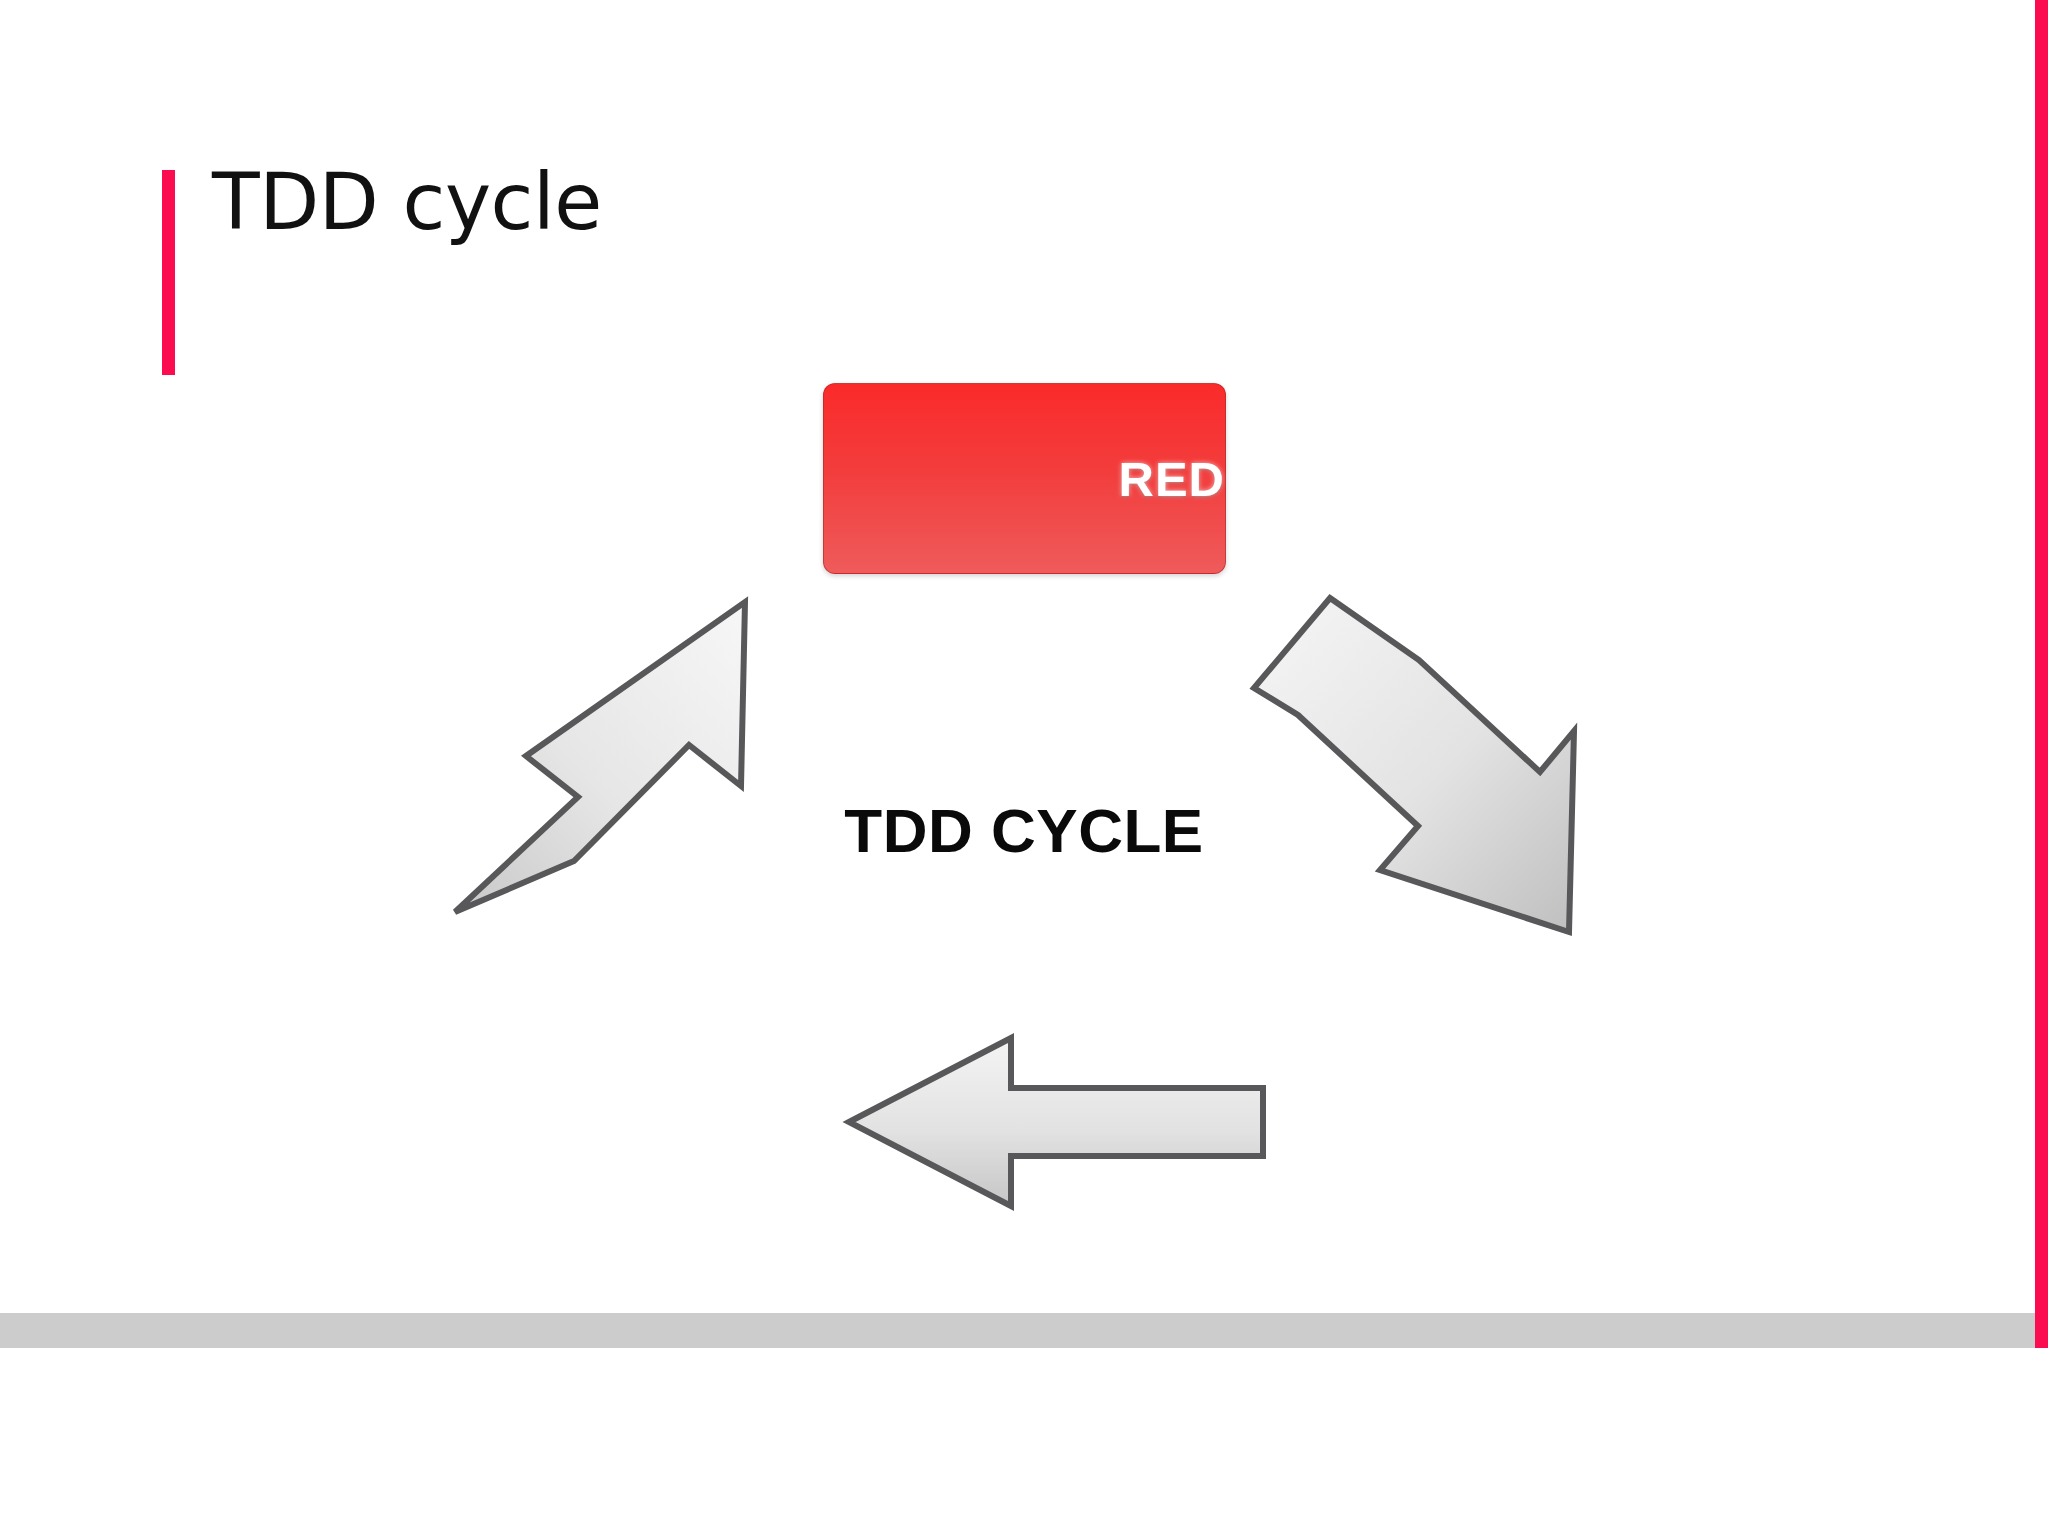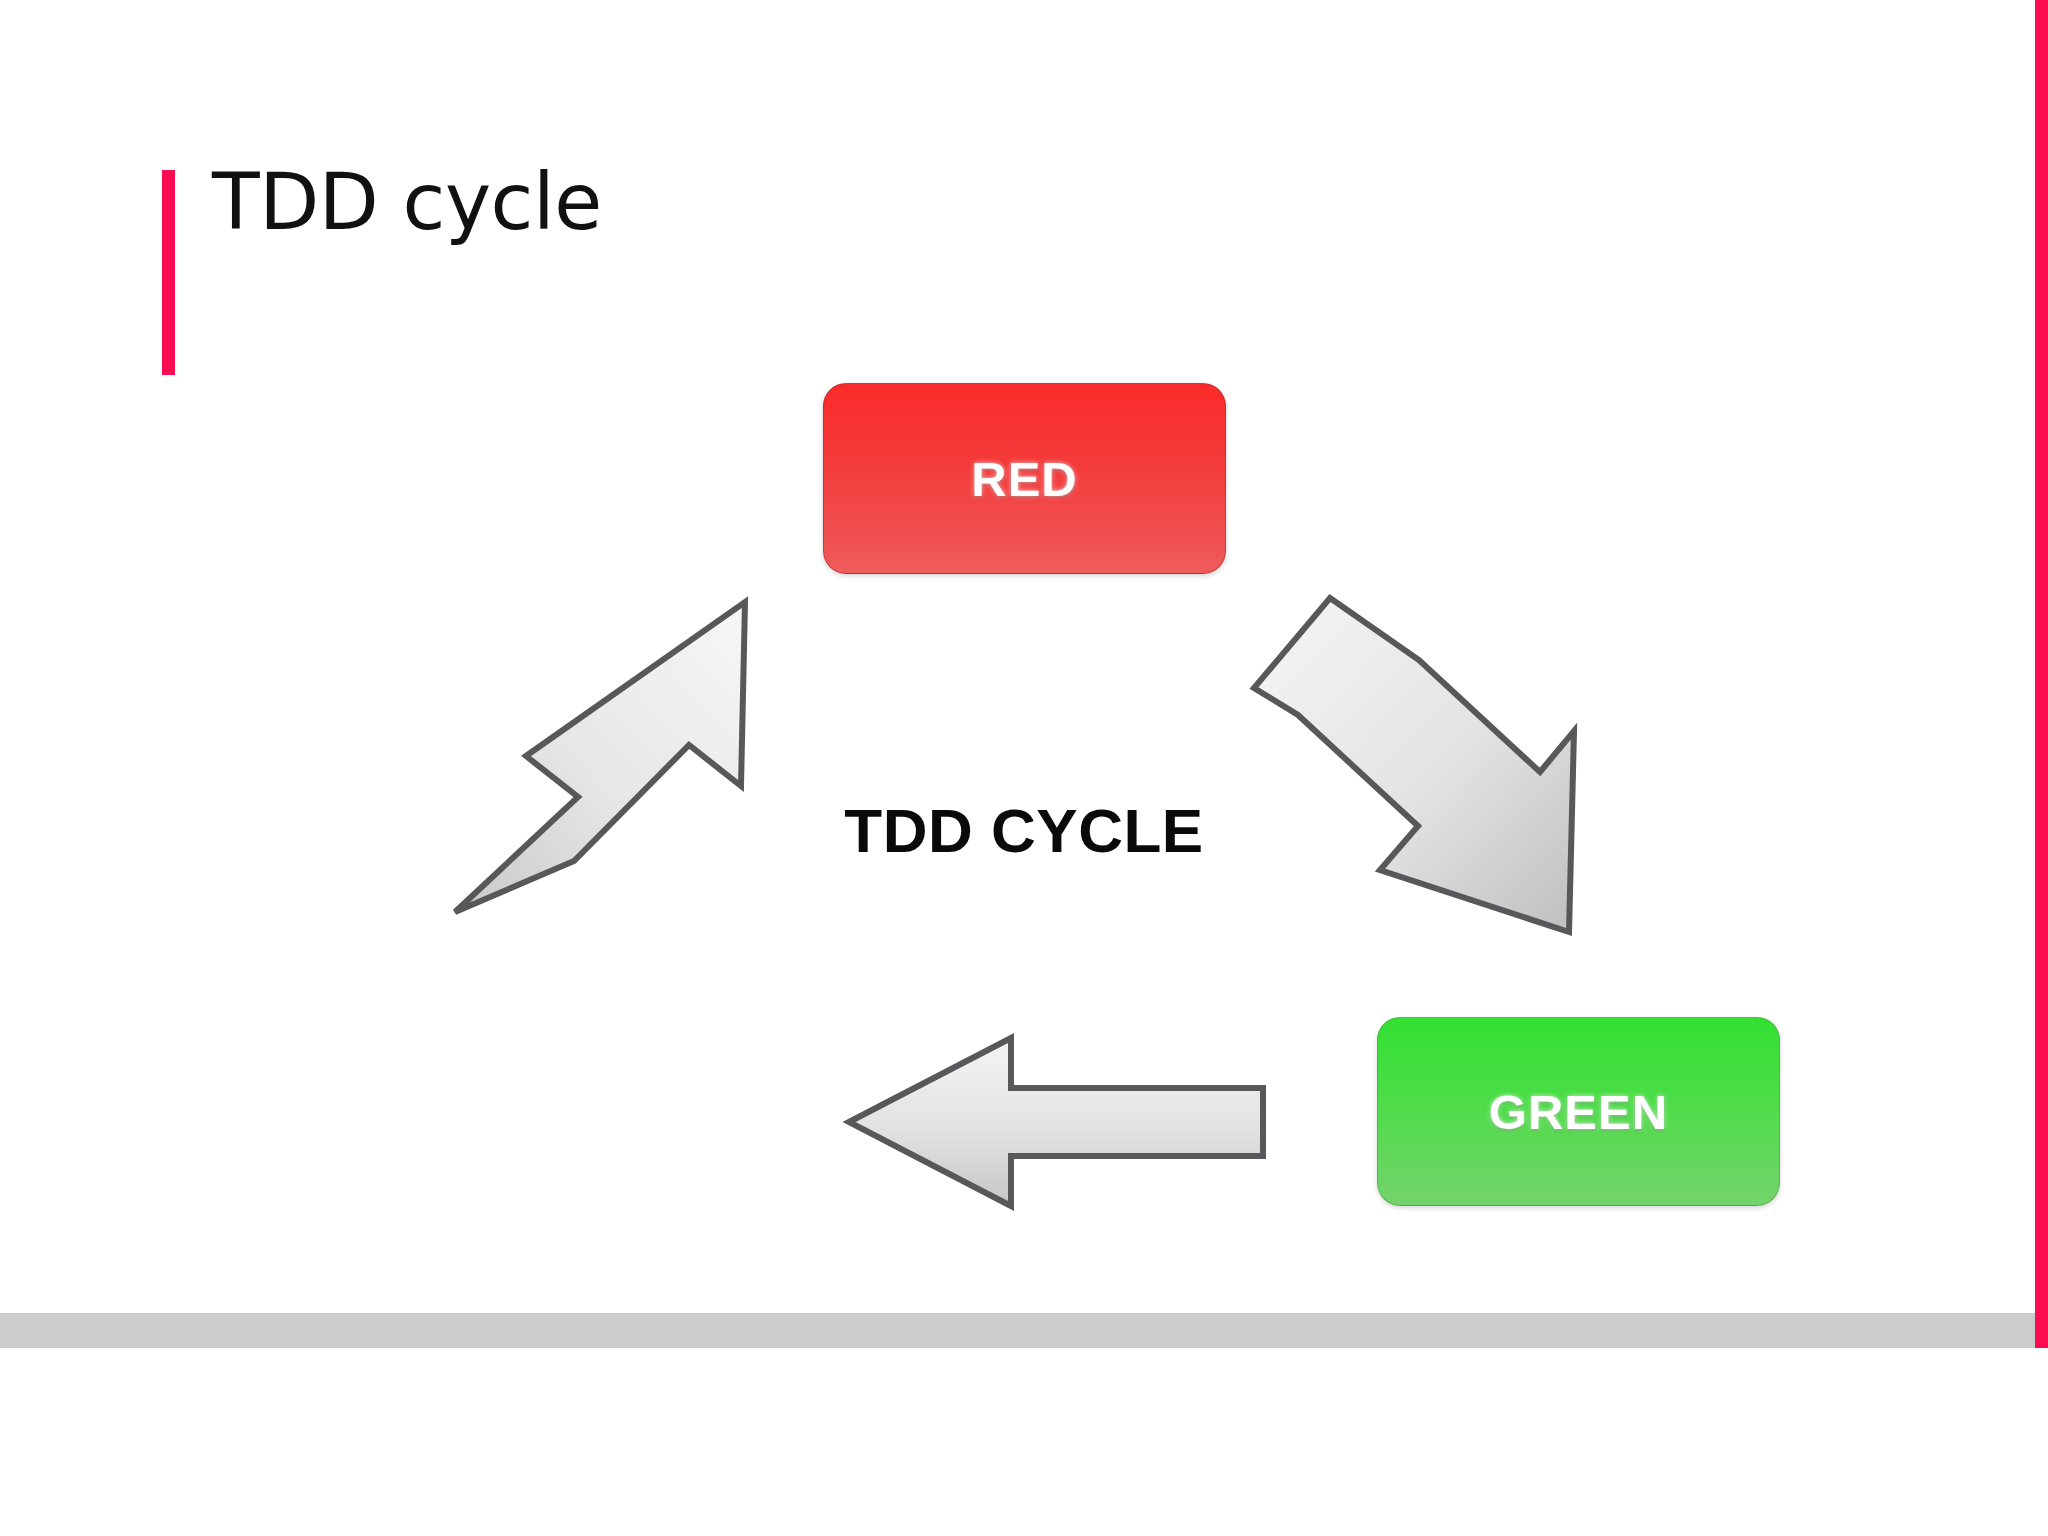--- a/index.html
+++ b/index.html
@@ -80,22 +80,22 @@
     left: 0;
     top: 0;
     width: 2048px;
     height: 1536px;
   }
 
   .node {
     position: absolute;
     display: flex;
     align-items: center;
-    justify-content: center;
-    border-radius: 23px;
+    justify-content: flex-end;
+    border-radius: 12px;
     box-sizing: border-box;
   }
   .node-label {
     font-family: "Liberation Sans", sans-serif;
     font-weight: bold;
     color: #ffffff;
     letter-spacing: 1px;
     text-shadow: 0 0 5px rgba(255,255,255,0.65),
                  0 2px 3px rgba(0,0,0,0.22);
   }
@@ -197,23 +197,20 @@
 
       <g>
         <polygon points="745,602 741,786 689,745 574,861 455,912 578,797 526,756" fill="url(#gradArrowDiagUp)" stroke="#58585a" stroke-width="6" stroke-linejoin="miter"></polygon>
       </g>
     </svg>
 
     <div id="node-red" class="node">
       <span class="node-label">RED</span>
     </div>
 
-    <div id="node-green" class="node">
-      <span class="node-label">GREEN</span>
-    </div>
 
 
     <div class="center-label">TDD CYCLE</div>
   </div>
 
   <div class="credit">Nicola Pietroluongo @niklongstone</div>
   <div class="footer-bar"></div>
 
 </div>
 

